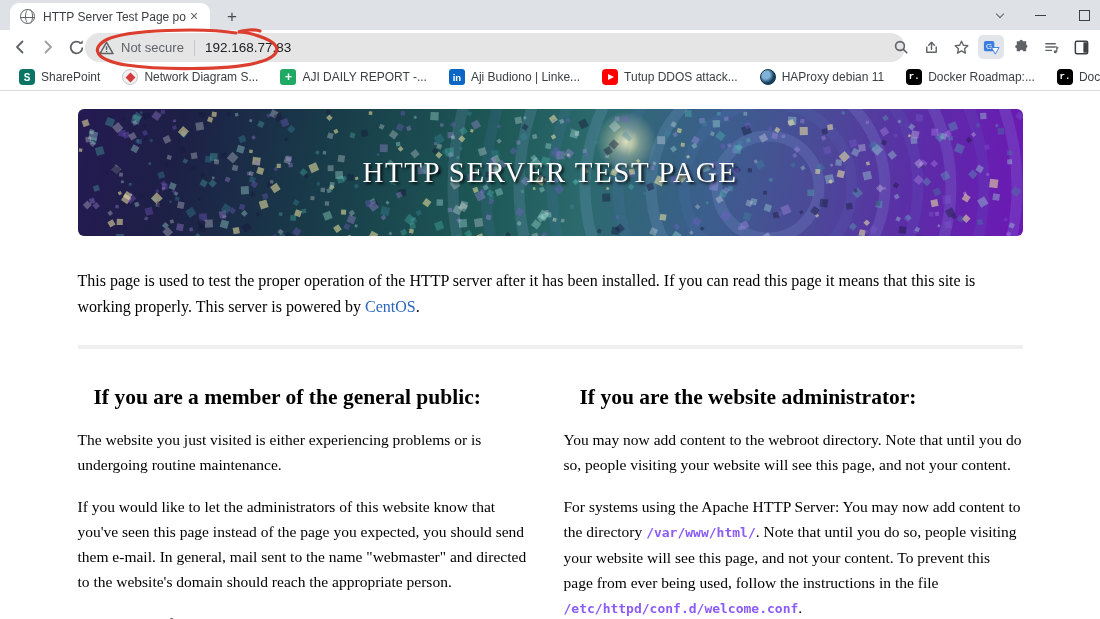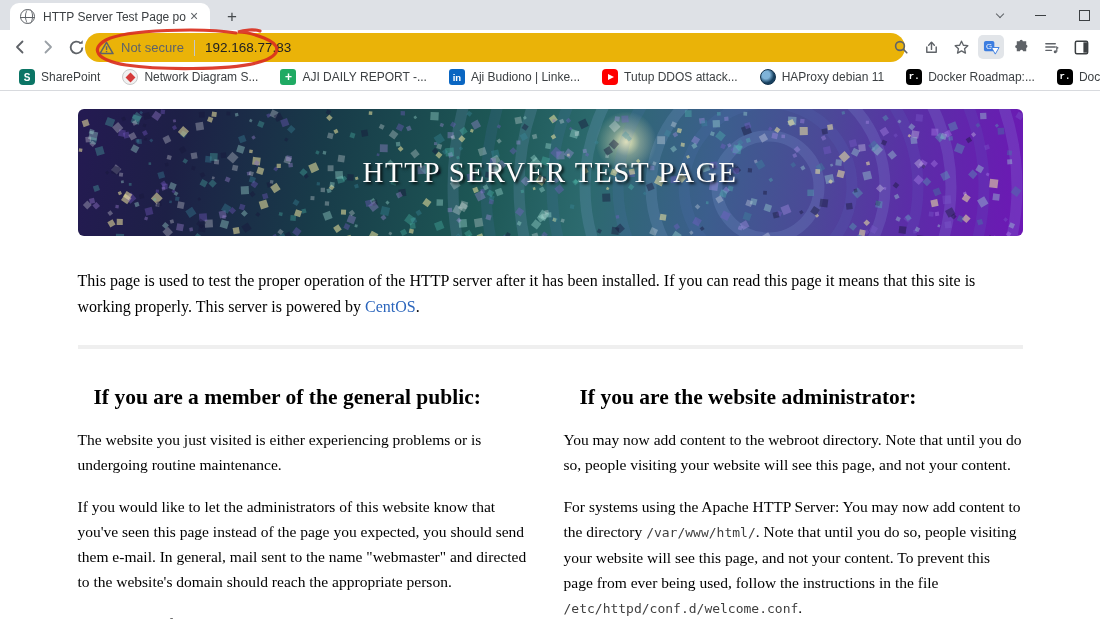--- a/index.html
+++ b/index.html
@@ -32,21 +32,21 @@
   .chev { border:solid #5f6368; border-width:0 1.6px 1.6px 0; padding:2.5px;
           transform:rotate(45deg); margin-top:-3px; }
   .minus { width:11px; border-top:1.6px solid #3c4043; height:0; }
   .maxbox { width:11px; height:11px; border:1.6px solid #3c4043; margin-right:-8px; }
 
   .toolbar { position:relative; height:34px; background:#fff; display:flex; align-items:center; }
   .navbtn { width:28px; height:28px; display:flex; align-items:center; justify-content:center;
             border-radius:50%; cursor:pointer; flex:0 0 auto; }
   .navbtn svg { display:block; }
   .omnibox { position:absolute; left:85px; top:3px; width:820px; height:29px;
-             background:#eab308; border-radius:15px; display:flex; align-items:center;
+             background:#e5e5e5; border-radius:15px; display:flex; align-items:center;
              padding:0 14px; }
   .sec-chip { display:flex; align-items:center; cursor:pointer; }
   .sec-label { font-size:13px; color:#5f6368; margin-left:7px; }
   .omni-div { width:1px; height:16px; background:#c4c7cb; margin:0 10px; }
   .omni-url { font-size:13.5px; color:#202124; }
   .tb-icons { position:absolute; right:6px; top:0; height:34px; display:flex;
               align-items:center; gap:4px; }
   .tbicon { width:26px; height:26px; display:flex; align-items:center; justify-content:center;
             border-radius:50%; cursor:pointer; }
   .translate-wrap { background:#e2e5e9; border-radius:5px; width:26px; height:24px; }
@@ -87,21 +87,21 @@
   .banner svg { position:absolute; inset:0; }
   .banner-title { position:absolute; inset:0; display:flex; align-items:center;
             justify-content:center; color:#fbfbfb; font-size:29px; font-weight:normal;
             letter-spacing:1.5px; text-shadow:2px 2px 3px rgba(0,0,0,.85); }
   .intro { margin-top:32px; font-size:16px; line-height:26px; }
   .rule { margin-top:25px; border:0; border-top:4px solid #efefef; }
   .cols { display:flex; gap:27px; margin-top:14px; }
   .col { flex:1 1 0; }
   .col h2 { font-size:21.5px; font-weight:bold; margin:22px 16px 8px; }
   .col p { font-size:15.5px; line-height:25px; margin-top:17px; }
-  .run-code { font-family:"DejaVu Sans Mono", monospace; font-size:13px; color:#404040; }
+  .run-code { font-family:"DejaVu Sans Mono", monospace; font-size:13px; color:#8b5cf6;font-weight:bold; }
   a.run-link { color:#2b65bc; text-decoration:none; }
 </style>
 </head>
 <body>
 
 <div class="tabstrip">
   <div class="tab">
     <span class="globe-ico"></span>
     <span class="tab-title">HTTP Server Test Page powered</span>
     <span class="tab-close">×</span>

